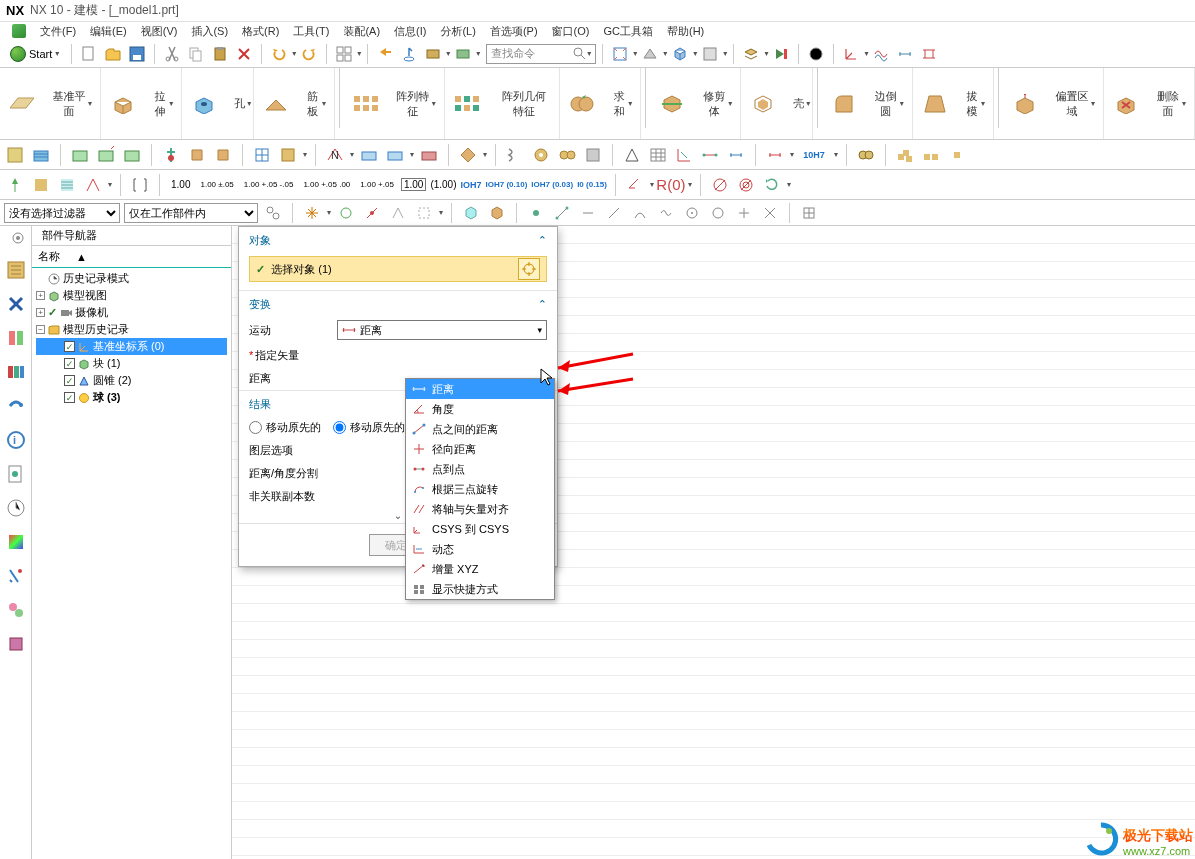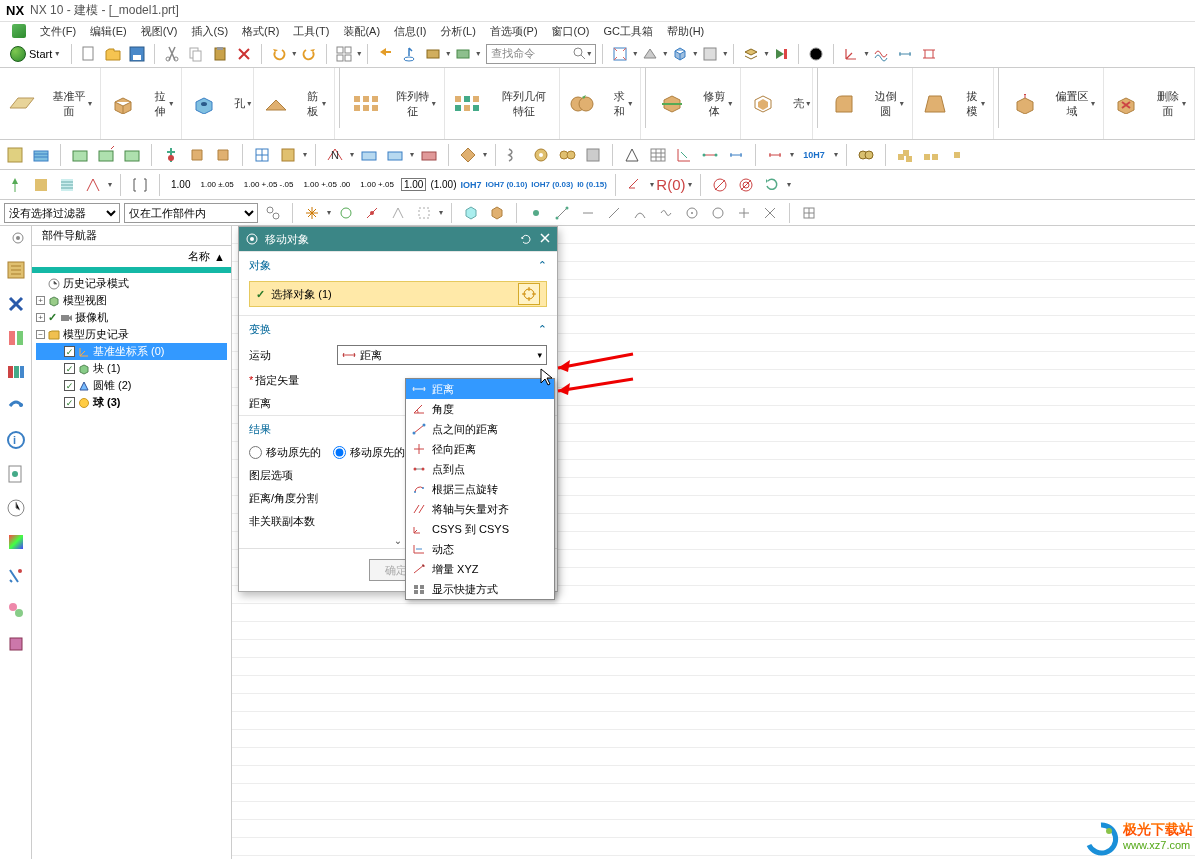--- a/index.html
+++ b/index.html
@@ -39,21 +39,21 @@
 .filterbar { height: 26px; border-bottom: 1px solid #ccc; display: flex; align-items: center; padding: 2px 4px; gap: 4px; }
 .filterbar select { height: 20px; font-size: 11px; background: #fff; border: 1px solid #999; }
 
 
 .main { display: flex; height: calc(859px - 22px - 18px - 28px - 72px - 30px - 30px - 26px); position: relative; }
 .sidebar-left { width: 32px; background: #fff; border-right: 1px solid #ccc; display: flex; flex-direction: column; align-items: center; padding-top: 4px; gap: 14px; }
 .sidebar-left .side-icon { width: 20px; height: 20px; cursor: pointer; }
 
 .navigator { width: 200px; border-right: 1px solid #ccc; background: #fff; position: relative; }
 .nav-gear-row { height: 20px; border-bottom: 1px solid #ccc; display: flex; align-items: center; padding-left: 4px; }
-.nav-col { border-bottom: 6px solid #14b8a6; padding: 3px 6px; font-size: 11px; display: flex; align-items: center; gap: 4px; justify-content: flex-end; }
+.nav-col { border-bottom: 1px solid #14b8a6; padding: 3px 6px; font-size: 11px; display: flex; align-items: center; gap: 16px; }
 .tree { padding: 2px 4px; font-size: 11px; }
 .tree-item { display: flex; align-items: center; gap: 3px; padding: 1px 0; white-space: nowrap; }
 .tree-indent1 { padding-left: 12px; }
 .tree-indent2 { padding-left: 28px; }
 .tree-toggle { width: 9px; height: 9px; border: 1px solid #888; font-size: 8px; line-height: 7px; text-align: center; color: #555; }
 .checkbox { width: 11px; height: 11px; border: 1px solid #555; background: #fff; display: inline-flex; align-items: center; justify-content: center; font-size: 9px; color: #2a7a2a; }
 .tree-item.selected { background: #3399ff; color: #fff; }
 .tree-item.selected .checkbox { color: #2a7a2a; background: #fff; }
 
 
@@ -83,21 +83,21 @@
 
 .dd-menu { position: absolute; left: 405px; top: 152px; width: 150px; background: #fff; border: 1px solid #888; box-shadow: 2px 2px 5px rgba(0,0,0,0.3); z-index: 10; }
 .dd-item { height: 20px; display: flex; align-items: center; gap: 6px; padding: 0 6px; cursor: pointer; }
 .dd-item.selected { background: #3399ff; color: #fff; }
 .dd-icon { width: 14px; height: 14px; display: flex; align-items: center; justify-content: center; }
 
 
 .arrow { position: absolute; z-index: 20; }
 
 
-.watermark { position: absolute; right: 2px; bottom: 2px; z-index: 50; display: flex; align-items: flex-start; gap: 4px; }
+.watermark { position: absolute; right: 2px; bottom: 2px; z-index: 50; display: flex; align-items: flex-end; gap: 4px; }
 .watermark .wm-logo { width: 36px; height: 36px; }
 .watermark .wm-text { display: flex; flex-direction: column; }
 .wm-cn { font-size: 14px; font-weight: bold; background: linear-gradient(#ff7b00, #ff3c00); -webkit-background-clip: text; color: transparent; }
 .wm-url { font-size: 11px; color: #54a818; font-weight: normal; }
 
 
 svg { display: block; }
 .red-star { color: #cc0000; margin-right: 2px; }
 .num-badge { font-size: 10px; border: 1px solid #777; padding: 0 2px; }
 .ioh7 { color: #1a6fc9; font-weight: bold; font-size: 9px; }
@@ -973,36 +973,20 @@
         <b><span>球 (3)</span></b>
       </div>
     </div>
   </div>
 
   <div class="canvas">
     <div class="canvas-lines"></div>
   </div>
 
   <div class="dialog">
-    <div class="dialog-title">
-      <svg width="14" height="14">
-          <circle cx="7" cy="7" r="5" fill="none" stroke="#fff"></circle>
-          <circle cx="7" cy="7" r="2" fill="#fff"></circle>
-        </svg>
-      <span>移动对象</span>
-      <div class="title-icons">
-        <svg width="14" height="14">
-            <path d="M3 7 A4 4 0 1 1 4 10" fill="none" stroke="#fff"></path>
-            <path d="M2 5 L3 7 L5 6" fill="#fff"></path>
-          </svg>
-        <svg width="12" height="12">
-            <path d="M2 2 L10 10 M10 2 L2 10" stroke="#fff" stroke-width="1.5"></path>
-          </svg>
-      </div>
-    </div>
     <div class="dialog-section-h">
       <span>对象</span>
       <span style="color:#006699">⌃</span>
     </div>
     <div class="sel-row">
       <span style="color:#2a7a2a;font-weight:bold">✓</span>
       <span>选择对象 (1)</span>
       <div class="sel-target">
         <svg width="16" height="16">
             <circle cx="8" cy="8" r="5" fill="none" stroke="#c80"></circle>

